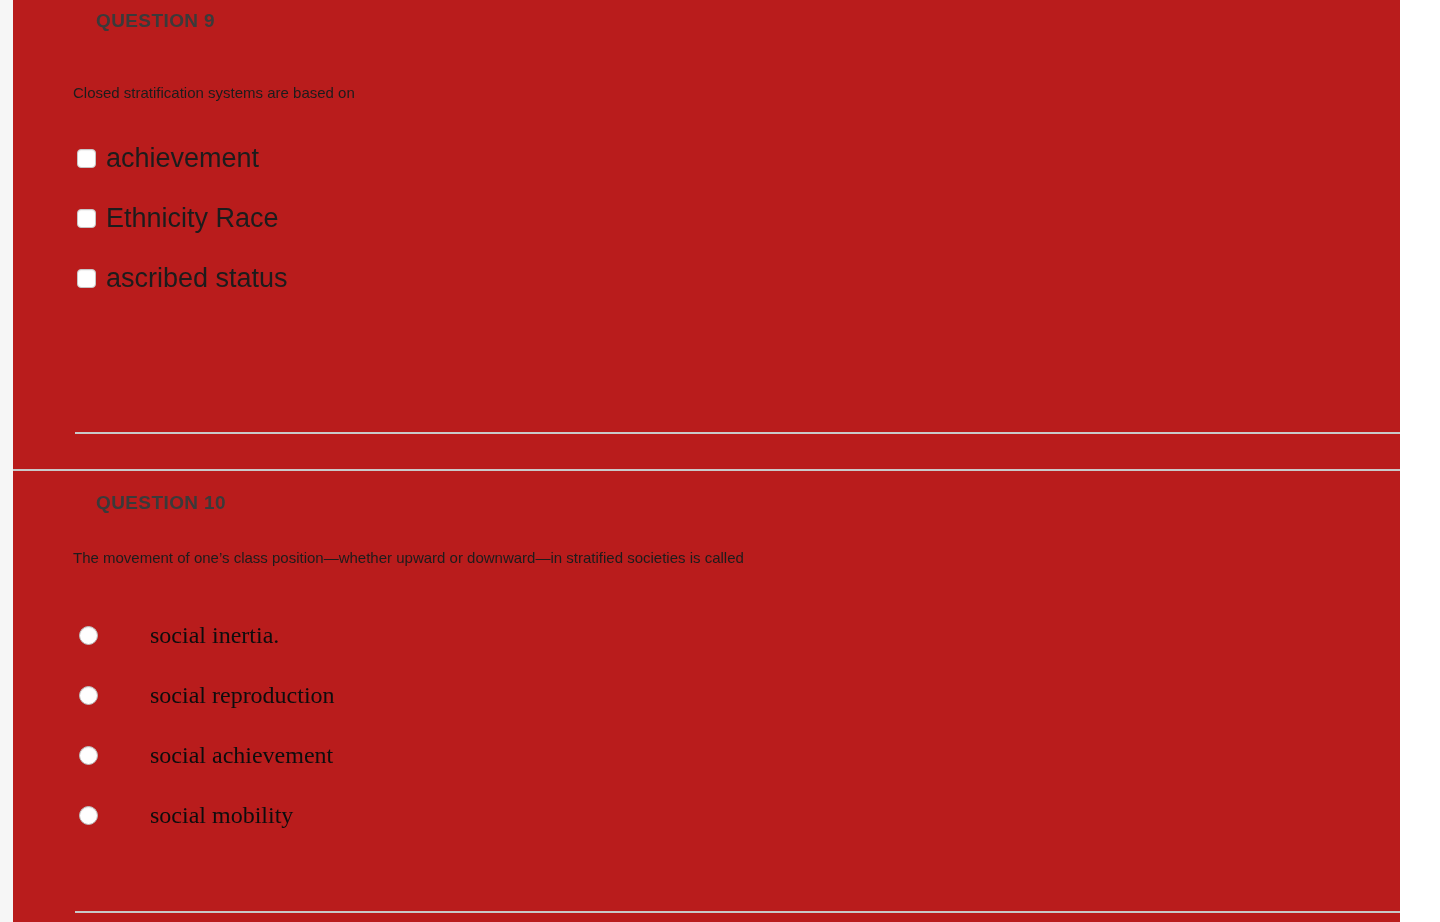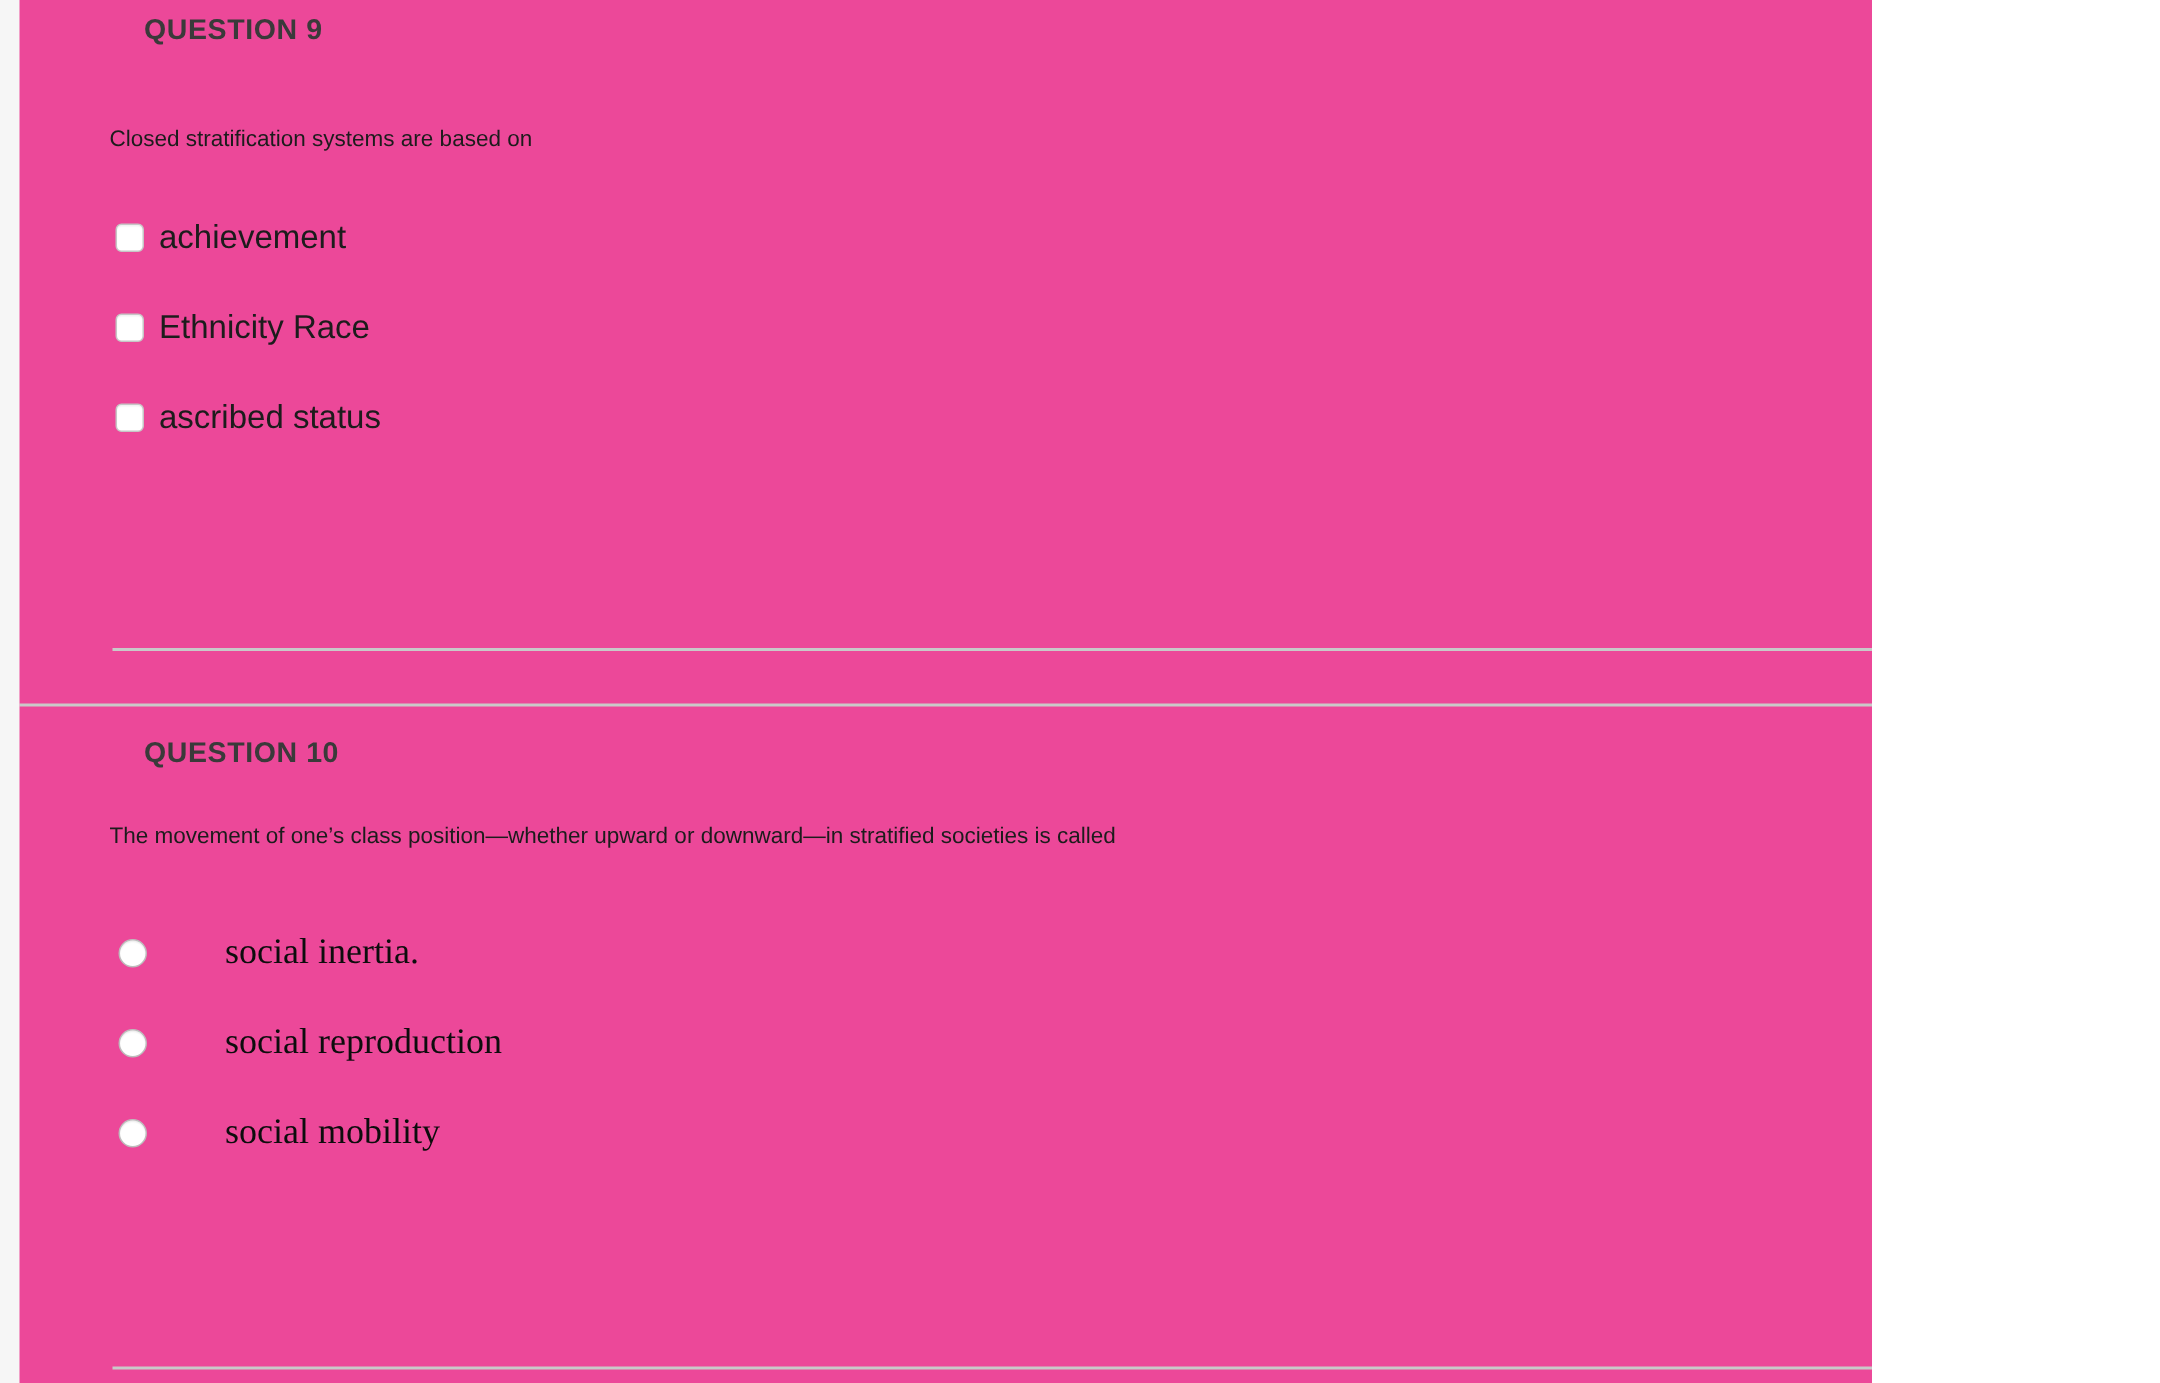--- a/index.html
+++ b/index.html
@@ -24,23 +24,23 @@
     width: 13px;
     height: 922px;
     background: #f6f6f6;
     z-index: 5;
   }
 
   .quiz-root {
     position: absolute;
     left: 0;
     top: 0;
-    width: 1248px;
+    width: 1400px;
     height: 922px;
-    background: #ec4899;
+    background: #b91c1c;
   }
 
   
   .question-block {
     position: relative;
     background: #ffffff;
   }
 
   .question-heading {
     font-family: "Liberation Sans", sans-serif;
@@ -96,21 +96,21 @@
     box-sizing: border-box;
     border: 1px solid #bdbdbd;
     border-radius: 50%;
     background: #ffffff;
     box-shadow: 0 1px 1px rgba(0,0,0,0.07) inset;
     display: inline-block;
   }
 
   .answer-label-sans {
     font-family: "Liberation Sans", sans-serif;
-    font-size: 22px;
+    font-size: 27px;
     color: #1c1c1c;
     margin-left: 10px;
     white-space: nowrap;
   }
 
   .answer-label-serif {
     font-family: "Liberation Serif", serif;
     font-size: 24px;
     color: #0d0d0d;
     margin-left: 10px;
@@ -192,20 +192,24 @@
       <li class="answer-row">
         <span class="ctrl-radio"></span>
         <span class="answer-label-serif">social inertia.</span>
       </li>
       <li class="answer-row">
         <span class="ctrl-radio"></span>
         <span class="answer-label-serif">social reproduction</span>
       </li>
       <li class="answer-row">
         <span class="ctrl-radio"></span>
+        <span class="answer-label-serif">social achievement</span>
+      </li>
+      <li class="answer-row">
+        <span class="ctrl-radio"></span>
         <span class="answer-label-serif">social mobility</span>
       </li>
     </ul>
 
     <div id="q10-rule" class="rule-inset"></div>
   </div>
 
 </div>
 
 </body></html>

